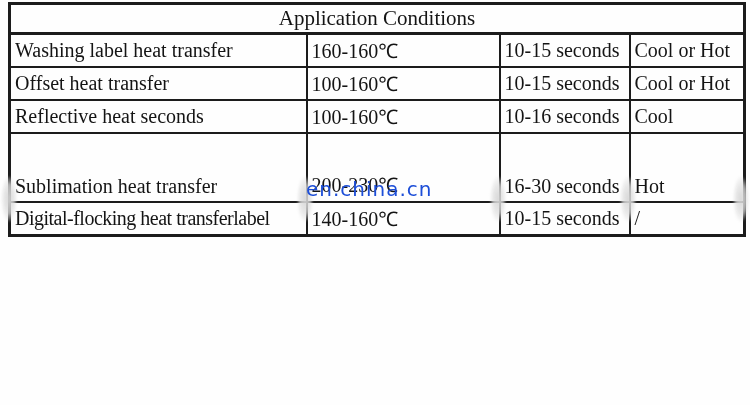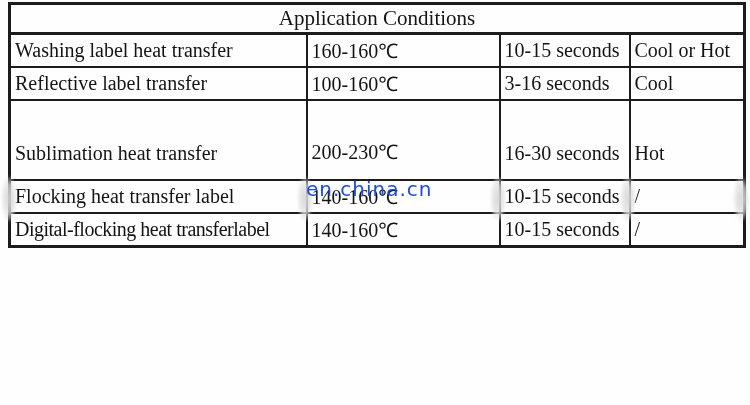--- a/index.html
+++ b/index.html
@@ -42,21 +42,21 @@
     padding-top: 5px;
   }
   td.c-method  { padding-left: 3px; }
   td.c-temp    { padding-left: 6px; }
   td.c-time    { padding-left: 5px; }
   td.c-peel    { padding-left: 4px; }
   tr.r-norm td { height: 31px; margin-left: 32px; }
   tr.r-tall td {
     height: 64px;
     vertical-align: bottom;
-    padding-bottom: 14px;
+    padding-bottom: 3px;
   }
   td.tight { letter-spacing: -0.5px; }
 
   .watermark-text {
     position: absolute;
     left: 306px;
     top: 177px;
     font-family: "DejaVu Sans", sans-serif;
     font-size: 20px;
     color: #1d4ed8;
@@ -101,43 +101,43 @@
     </tr>
 
 
     <tr class="r-norm">
       <td class="c-method">Washing label heat transfer</td>
       <td class="c-temp">160-160℃</td>
       <td class="c-time">10-15 seconds</td>
       <td class="c-peel">Cool or Hot</td>
     </tr>
 
+    <tr class="r-norm">
+      <td class="c-method">Offset heat transfer</td>
+      <td class="c-temp">100-160℃</td>
+      <td class="c-time">10-15 seconds</td>
+      <td class="c-peel">Cool or Hot</td>
+    </tr>
 
     <tr class="r-norm">
-      <td class="c-method">Reflective label transfer</td>
+      <td class="c-method">Reflective heat seconds</td>
       <td class="c-temp">100-160℃</td>
-      <td class="c-time">3-16 seconds</td>
+      <td class="c-time">10-16 seconds</td>
       <td class="c-peel">Cool</td>
     </tr>
 
     <tr class="r-tall">
       <td class="c-method">Sublimation heat transfer</td>
       <td class="c-temp">200-230℃</td>
       <td class="c-time">16-30 seconds</td>
       <td class="c-peel">Hot</td>
     </tr>
 
 
 
-    <tr class="r-norm">
-      <td class="c-method">Flocking heat transfer label</td>
-      <td class="c-temp">140-160℃</td>
-      <td class="c-time">10-15 seconds</td>
-      <td class="c-peel">/</td>
-    </tr>
 
 
     <tr class="r-norm">
       <td class="c-method tight">Digital-flocking heat transferlabel</td>
       <td class="c-temp">140-160℃</td>
       <td class="c-time">10-15 seconds</td>
       <td class="c-peel">/</td>
     </tr>
   </tbody>
     </table>

